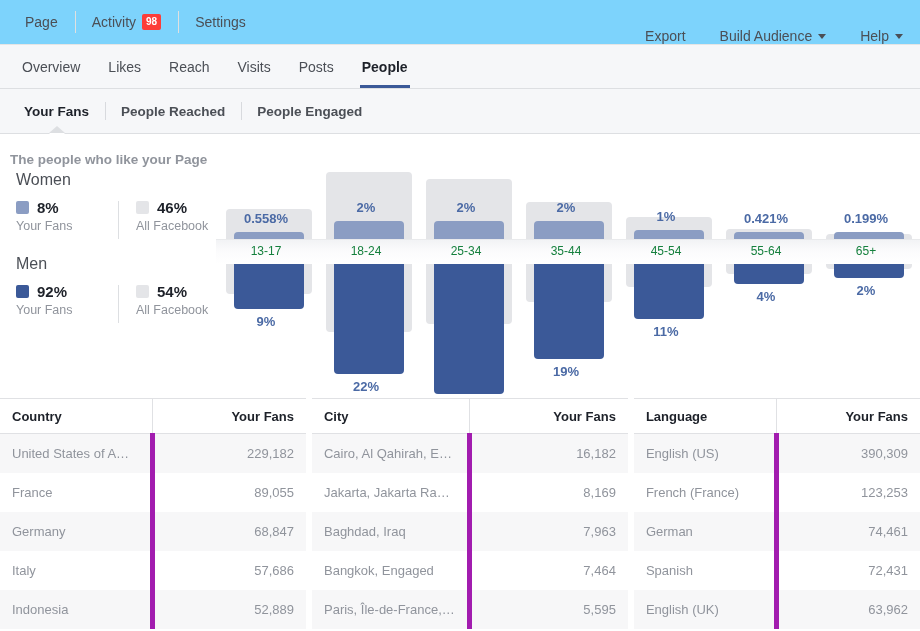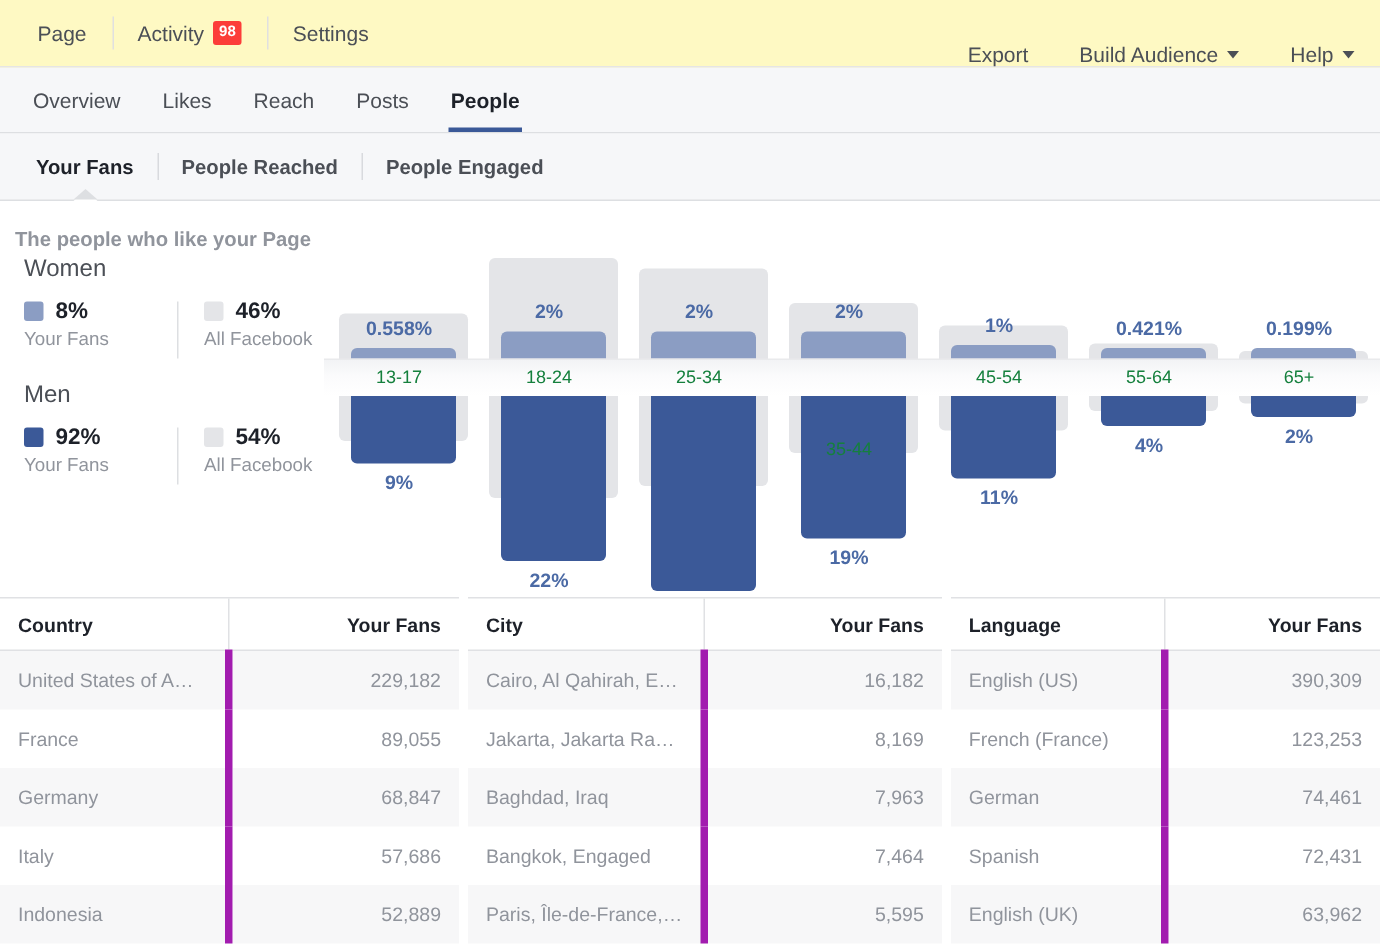--- a/index.html
+++ b/index.html
@@ -7,21 +7,21 @@
     width: 920px; height: 631px;
     overflow: hidden;
     background: #ffffff;
     font-family: "Liberation Sans", sans-serif;
     -webkit-font-smoothing: antialiased;
   }
 
   
   .topnav {
     height: 45px;
-    background: #fef9c3;
+    background: #7dd3fc;
     border-bottom: 1px solid #e5e5e5;
     display: flex;
     align-items: stretch;
     position: relative;
   }
   .topnav-left { display: flex; align-items: stretch; padding-left: 8px; }
   .topnav-right { display: flex; align-items: flex-end; margin-left: auto; padding-right: 0; }
   .tn-item {
     display: flex; align-items: center;
     padding: 0 17px;
@@ -329,20 +329,23 @@
   <div class="sn-item">
     <span>Overview</span>
   </div>
   <div class="sn-item">
     <span>Likes</span>
   </div>
   <div class="sn-item">
     <span>Reach</span>
   </div>
   <div class="sn-item">
+    <span>Visits</span>
+  </div>
+  <div class="sn-item">
     <span>Posts</span>
   </div>
   <div class="sn-item active">
     <span>People</span>
     <span class="sn-underline"></span>
   </div>
 </div>
 
 <div class="subtabs">
   <div class="st-item active">
@@ -425,21 +428,21 @@
         <div class="lbl" style="top: 232px;">26%</div>
       </div>
       <div class="axis-lbl" style="left: 200px;">25-34</div>
       <div class="bar-group" style="left: 300px;">
         <div class="bg-bar" style="top: 34.5px; height: 100px;"></div>
         <div class="f-bar" style="top: 54px; height: 18px;"></div>
         <div class="lbl" style="top: 33px;">2%</div>
         <div class="m-bar" style="top: 97px; height: 95px;"></div>
         <div class="lbl" style="top: 197px;">19%</div>
       </div>
-      <div class="axis-lbl" style="left: 300px; margin-top: 48px;">35-44</div>
+      <div class="axis-lbl" style="left: 300px;">35-44</div>
       <div class="bar-group" style="left: 400px;">
         <div class="bg-bar" style="top: 49.5px; height: 70px;"></div>
         <div class="f-bar" style="top: 63px; height: 9px;"></div>
         <div class="lbl" style="top: 42px;">1%</div>
         <div class="m-bar" style="top: 97px; height: 55px;"></div>
         <div class="lbl" style="top: 157px;">11%</div>
       </div>
       <div class="axis-lbl" style="left: 400px;">45-54</div>
       <div class="bar-group" style="left: 500px;">
         <div class="bg-bar" style="top: 62px; height: 45px;"></div>

